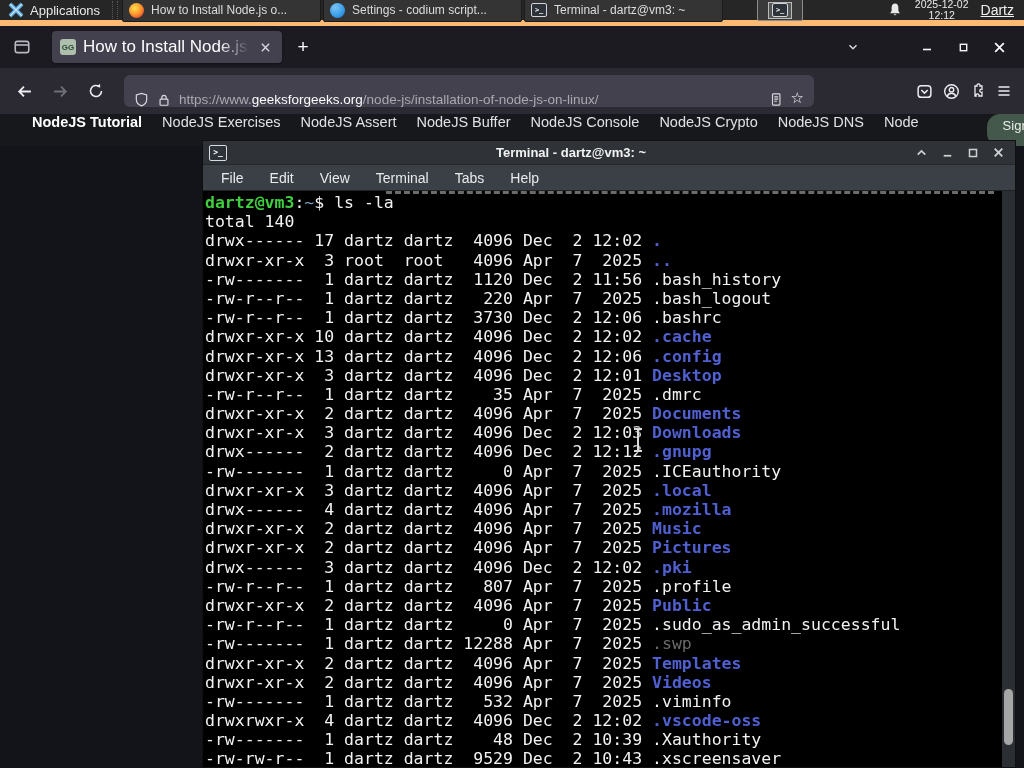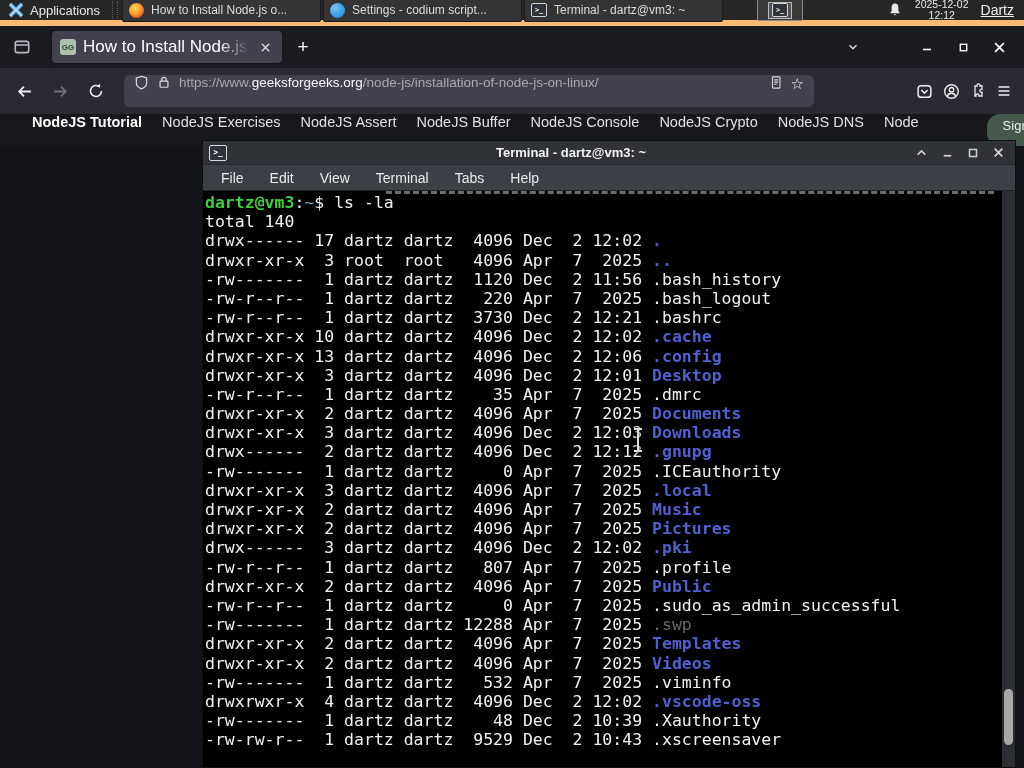--- a/index.html
+++ b/index.html
@@ -41,21 +41,21 @@
   .tab-close { width:18px; height:18px; display:flex; align-items:center; justify-content:center; border-radius:3px; flex:none;}
   .newtab { width:30px; height:30px; margin-left:6px; color:#fbfbfe; font-size:19px; display:flex; align-items:center; justify-content:center; border-radius:4px;}
   .tab-spacer { flex:1; }
   .alltabs { width:30px; height:30px; display:flex; align-items:center; justify-content:center; }
   .winctl { display:flex; align-items:center; gap:14px; margin:0 8px 0 48px; }
   .wbtn { width:22px; height:22px; display:flex; align-items:center; justify-content:center; color:#fbfbfe; }
 
   .navbar { height:46px; background:#2b2a33; display:flex; align-items:center; padding:0 8px; gap:4px; }
   .nav-btn { width:32px; height:32px; display:flex; align-items:center; justify-content:center; border-radius:4px; flex:none;}
   .urlbar { height:32px; flex:1; max-width:690px; margin:0 8px; background:#42414d; border-radius:6px;
-            display:flex; align-items:flex-start; padding:0 10px; gap:8px; }
+            display:flex; align-items:flex-end; padding:0 10px; gap:8px; }
   .url-text { flex:1; font-size:13.5px; white-space:nowrap; overflow:hidden; color:#a9a9b1; }
   .url-text .host { color:#fbfbfe; }
   .star { color:#fbfbfe; font-size:15px; }
   .toolbar-right { display:flex; align-items:center; gap:10px; margin-left:auto; padding-right:4px; }
 
   .sitenav { height:32px; background:#16181c; display:flex; padding:0 12px; gap:20px;
              color:#dfe1e5; font-size:14.5px; white-space:nowrap; overflow:hidden;}
   .nav-active { font-weight:bold; color:#fff; }
   .site-items { display:flex; gap:20px; }
   .site-item { color:#dfe1e5; }
@@ -247,30 +247,31 @@
       </div>
     <div class="term-body">
       <div class="clipline"></div>
       <div class="term-lines">
         <div class="tline"><span class="p-user">dartz@vm3</span><span>:</span><span class="p-path">~</span><span>$ ls -la</span></div>
         <div class="tline">total 140</div>
       <div class="tline"><span>drwx------ 17 dartz dartz  4096 Dec  2 12:02 </span><span class="fn-d">.</span></div>
           <div class="tline"><span>drwxr-xr-x  3 root  root   4096 Apr  7  2025 </span><span class="fn-d">..</span></div>
           <div class="tline"><span>-rw-------  1 dartz dartz  1120 Dec  2 11:56 </span><span class="fn-f">.bash_history</span></div>
           <div class="tline"><span>-rw-r--r--  1 dartz dartz   220 Apr  7  2025 </span><span class="fn-f">.bash_logout</span></div>
-          <div class="tline"><span>-rw-r--r--  1 dartz dartz  3730 Dec  2 12:21 </span><span class="fn-f">.bashrc</span></div>
+          <div class="tline"><span>-rw-r--r--  1 dartz dartz  3730 Dec  2 12:06 </span><span class="fn-f">.bashrc</span></div>
           <div class="tline"><span>drwxr-xr-x 10 dartz dartz  4096 Dec  2 12:02 </span><span class="fn-d">.cache</span></div>
           <div class="tline"><span>drwxr-xr-x 13 dartz dartz  4096 Dec  2 12:06 </span><span class="fn-d">.config</span></div>
           <div class="tline"><span>drwxr-xr-x  3 dartz dartz  4096 Dec  2 12:01 </span><span class="fn-d">Desktop</span></div>
           <div class="tline"><span>-rw-r--r--  1 dartz dartz    35 Apr  7  2025 </span><span class="fn-f">.dmrc</span></div>
           <div class="tline"><span>drwxr-xr-x  2 dartz dartz  4096 Apr  7  2025 </span><span class="fn-d">Documents</span></div>
           <div class="tline"><span>drwxr-xr-x  3 dartz dartz  4096 Dec  2 12:03 </span><span class="fn-d">Downloads</span></div>
           <div class="tline"><span>drwx------  2 dartz dartz  4096 Dec  2 12:12 </span><span class="fn-d">.gnupg</span></div>
           <div class="tline"><span>-rw-------  1 dartz dartz     0 Apr  7  2025 </span><span class="fn-f">.ICEauthority</span></div>
           <div class="tline"><span>drwxr-xr-x  3 dartz dartz  4096 Apr  7  2025 </span><span class="fn-d">.local</span></div>
+          <div class="tline"><span>drwx------  4 dartz dartz  4096 Apr  7  2025 </span><span class="fn-d">.mozilla</span></div>
           <div class="tline"><span>drwxr-xr-x  2 dartz dartz  4096 Apr  7  2025 </span><span class="fn-d">Music</span></div>
           <div class="tline"><span>drwxr-xr-x  2 dartz dartz  4096 Apr  7  2025 </span><span class="fn-d">Pictures</span></div>
           <div class="tline"><span>drwx------  3 dartz dartz  4096 Dec  2 12:02 </span><span class="fn-d">.pki</span></div>
           <div class="tline"><span>-rw-r--r--  1 dartz dartz   807 Apr  7  2025 </span><span class="fn-f">.profile</span></div>
           <div class="tline"><span>drwxr-xr-x  2 dartz dartz  4096 Apr  7  2025 </span><span class="fn-d">Public</span></div>
           <div class="tline"><span>-rw-r--r--  1 dartz dartz     0 Apr  7  2025 </span><span class="fn-f">.sudo_as_admin_successful</span></div>
           <div class="tline"><span>-rw-------  1 dartz dartz 12288 Apr  7  2025 </span><span class="fn-x">.swp</span></div>
           <div class="tline"><span>drwxr-xr-x  2 dartz dartz  4096 Apr  7  2025 </span><span class="fn-d">Templates</span></div>
           <div class="tline"><span>drwxr-xr-x  2 dartz dartz  4096 Apr  7  2025 </span><span class="fn-d">Videos</span></div>
           <div class="tline"><span>-rw-------  1 dartz dartz   532 Apr  7  2025 </span><span class="fn-f">.viminfo</span></div>

